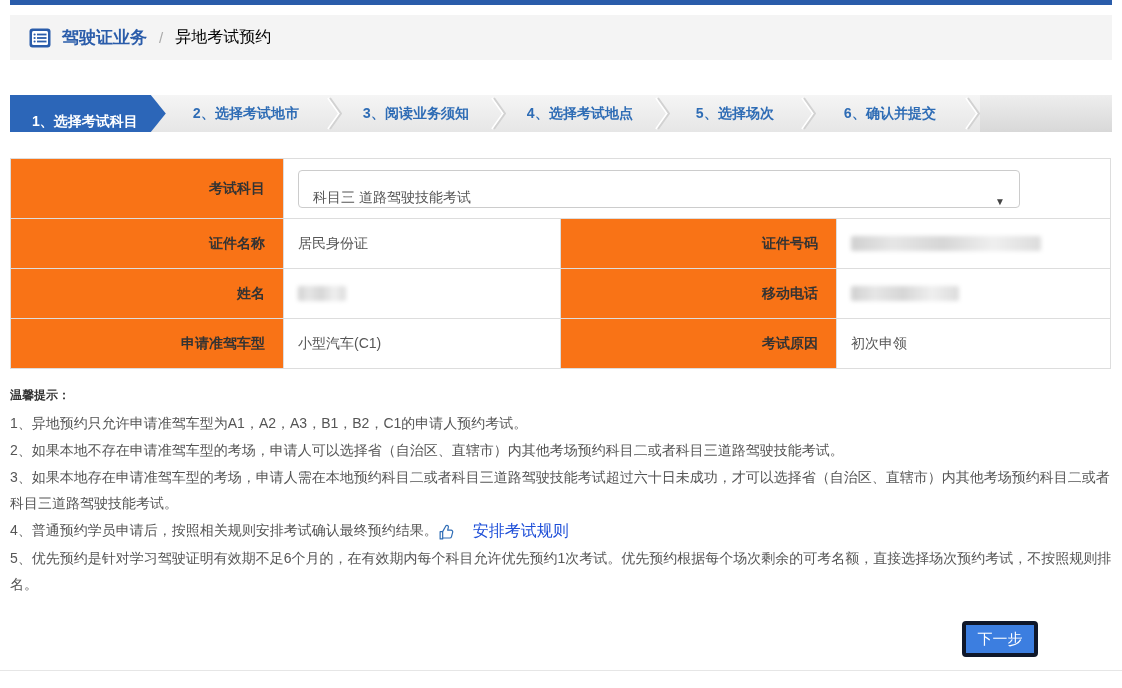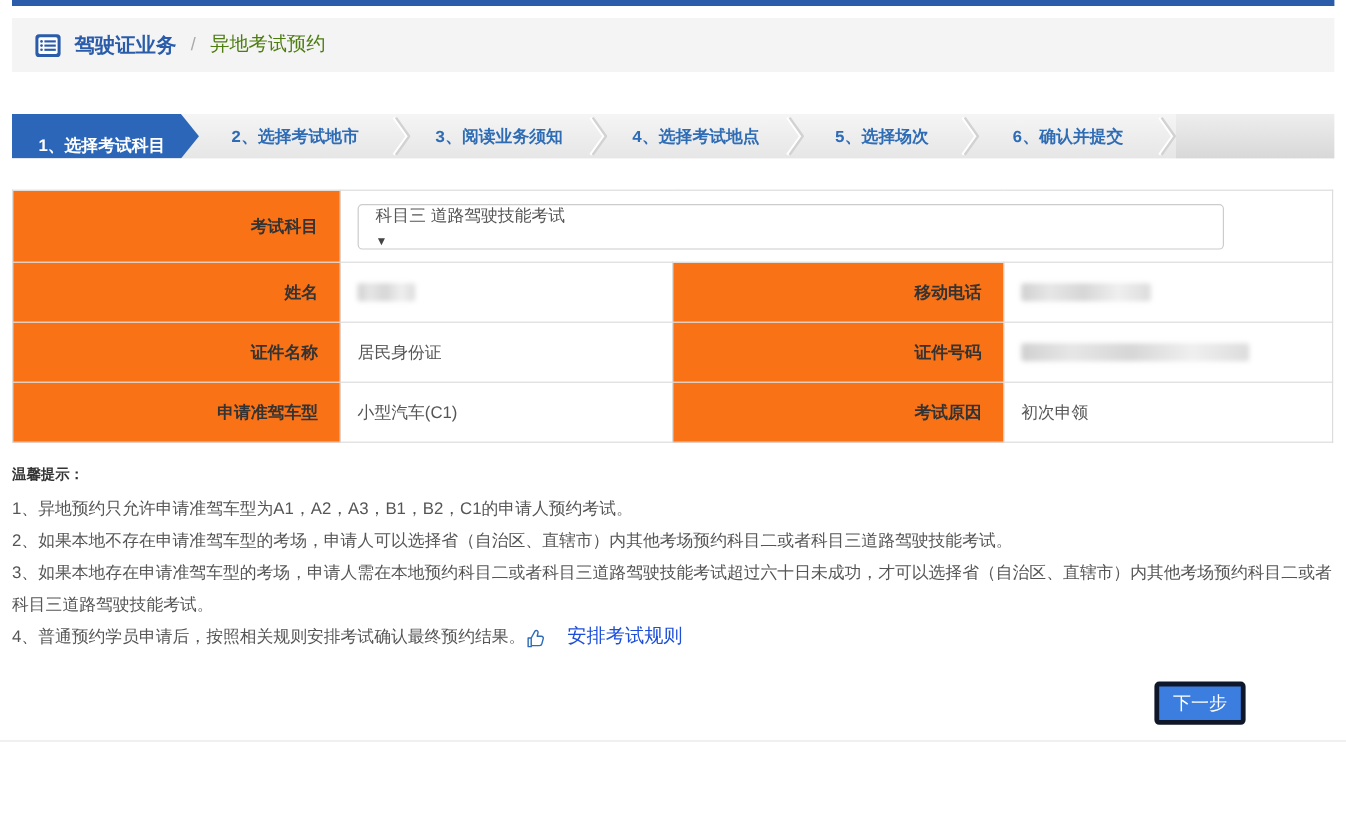--- a/index.html
+++ b/index.html
@@ -12,21 +12,21 @@
   .topline { height:5px; background:#2a5caa; margin:0 10px; }
 
   
   .breadcrumb-bar {
     margin:10px 10px 0; height:45px; background:#f4f4f4;
     display:flex; align-items:center; padding-left:18px;
   }
   .bc-icon { width:24px; height:22px; margin-right:10px; flex:0 0 auto; }
   .bc-title { color:#2a5caa; font-size:17px; font-weight:bold; }
   .bc-sep { color:#aaa; font-size:15px; margin:0 12px; }
-  .bc-sub { color:#4d7c0f; font-size:16px; }
+  .bc-sub { color:#000000; font-size:16px; }
 
   
   .steps {
     margin:35px 10px 0; height:37px; display:flex; align-items:stretch;
     background:linear-gradient(#f5f5f5,#e6e6e6);
     font-size:14px; font-weight:bold; overflow:hidden;
   }
   .step-active {
     background:#2c66b8; color:#fff; display:flex; align-items:center;
     padding:16px 28px 0 22px;
@@ -47,22 +47,22 @@
   .info-table td.lbl {
     background:#f97316; text-align:right; padding-right:18px;
     font-weight:bold; color:#333;
   }
   .info-table td.val { padding-left:14px; color:#555; background:#fff; }
   .row-subject td { height:60px; }
   .row-std td { height:50px; }
 
   .select-box {
     width:722px; height:38px; border:1px solid #ccc; border-radius:4px;
-    background:#fff; display:flex; align-items:flex-start; justify-content:space-between;
-    padding:0 14px; color:#555; font-size:14px; cursor:pointer;flex-direction:column;
+    background:#fff; display:flex; align-items:flex-end; justify-content:space-between;
+    padding:0 14px; color:#555; font-size:14px; cursor:pointer;
   }
   .select-caret { color:#444; font-size:10px; }
 
   .blur { filter:blur(2px); border-radius:2px; height:15px;
     background:linear-gradient(90deg,#d0d0d0 0%,#e6e6e6 22%,#d6d6d6 48%,#efefef 75%,#dcdcdc 100%);
   }
   .blur-id { width:190px; }
   .blur-name { width:48px; }
   .blur-phone { width:108px; }
 
@@ -146,35 +146,35 @@
       <tr class="row-subject">
     <td class="lbl">考试科目</td>
     <td class="val" colspan="3">
       <div class="select-box">
         <span>科目三 道路驾驶技能考试</span>
         <span class="select-caret">▼</span>
       </div>
     </td>
   </tr>
   <tr class="row-std">
+    <td class="lbl">证件名称</td>
+    <td class="val">居民身份证</td>
+    <td class="lbl">证件号码</td>
+    <td class="val">
+          <div class="blur blur-id"></div>
+        </td>
+  </tr>
+  <tr class="row-std">
     <td class="lbl">姓名</td>
     <td class="val">
           <div class="blur blur-name"></div>
         </td>
     <td class="lbl">移动电话</td>
     <td class="val">
           <div class="blur blur-phone"></div>
-        </td>
-  </tr>
-  <tr class="row-std">
-    <td class="lbl">证件名称</td>
-    <td class="val">居民身份证</td>
-    <td class="lbl">证件号码</td>
-    <td class="val">
-          <div class="blur blur-id"></div>
         </td>
   </tr>
   <tr class="row-std">
     <td class="lbl">申请准驾车型</td>
     <td class="val">小型汽车(C1)</td>
     <td class="lbl">考试原因</td>
     <td class="val">初次申领</td>
   </tr>
 </tbody>
   </table>
@@ -185,17 +185,18 @@
   <div class="tip-item">2、如果本地不存在申请准驾车型的考场，申请人可以选择省（自治区、直辖市）内其他考场预约科目二或者科目三道路驾驶技能考试。</div>
   <div class="tip-item">3、如果本地存在申请准驾车型的考场，申请人需在本地预约科目二或者科目三道路驾驶技能考试超过六十日未成功，才可以选择省（自治区、直辖市）内其他考场预约科目二或者科目三道路驾驶技能考试。</div>
   <div class="tip-item">
     <span>4、普通预约学员申请后，按照相关规则安排考试确认最终预约结果。</span><a class="tip-link" href="#">
         <svg width="17" height="17" viewBox="0 0 20 20">
           <path d="M2.5 9 h3 v8.5 h-3 z M5.5 16.5 h8.2 c1.1 0 2-.7 2.2-1.7 l1.4-5.2 c.3-1.2-.6-2.3-1.8-2.3 h-4.1 l.8-3.6 c.2-1.1-.6-2.1-1.7-2.1 -.5 0-1 .25-1.3 .7 L5.5 9 z" fill="none" stroke="#2e6cb5" stroke-width="1.4" stroke-linejoin="round"></path>
         </svg>
         <span>安排考试规则</span>
       </a>
   </div>
+  <div class="tip-item">5、优先预约是针对学习驾驶证明有效期不足6个月的，在有效期内每个科目允许优先预约1次考试。优先预约根据每个场次剩余的可考名额，直接选择场次预约考试，不按照规则排名。</div>
 </div>
 
 <button class="next-btn">下一步</button>
 
 <div class="footer-line"></div>
 
 </body></html>

